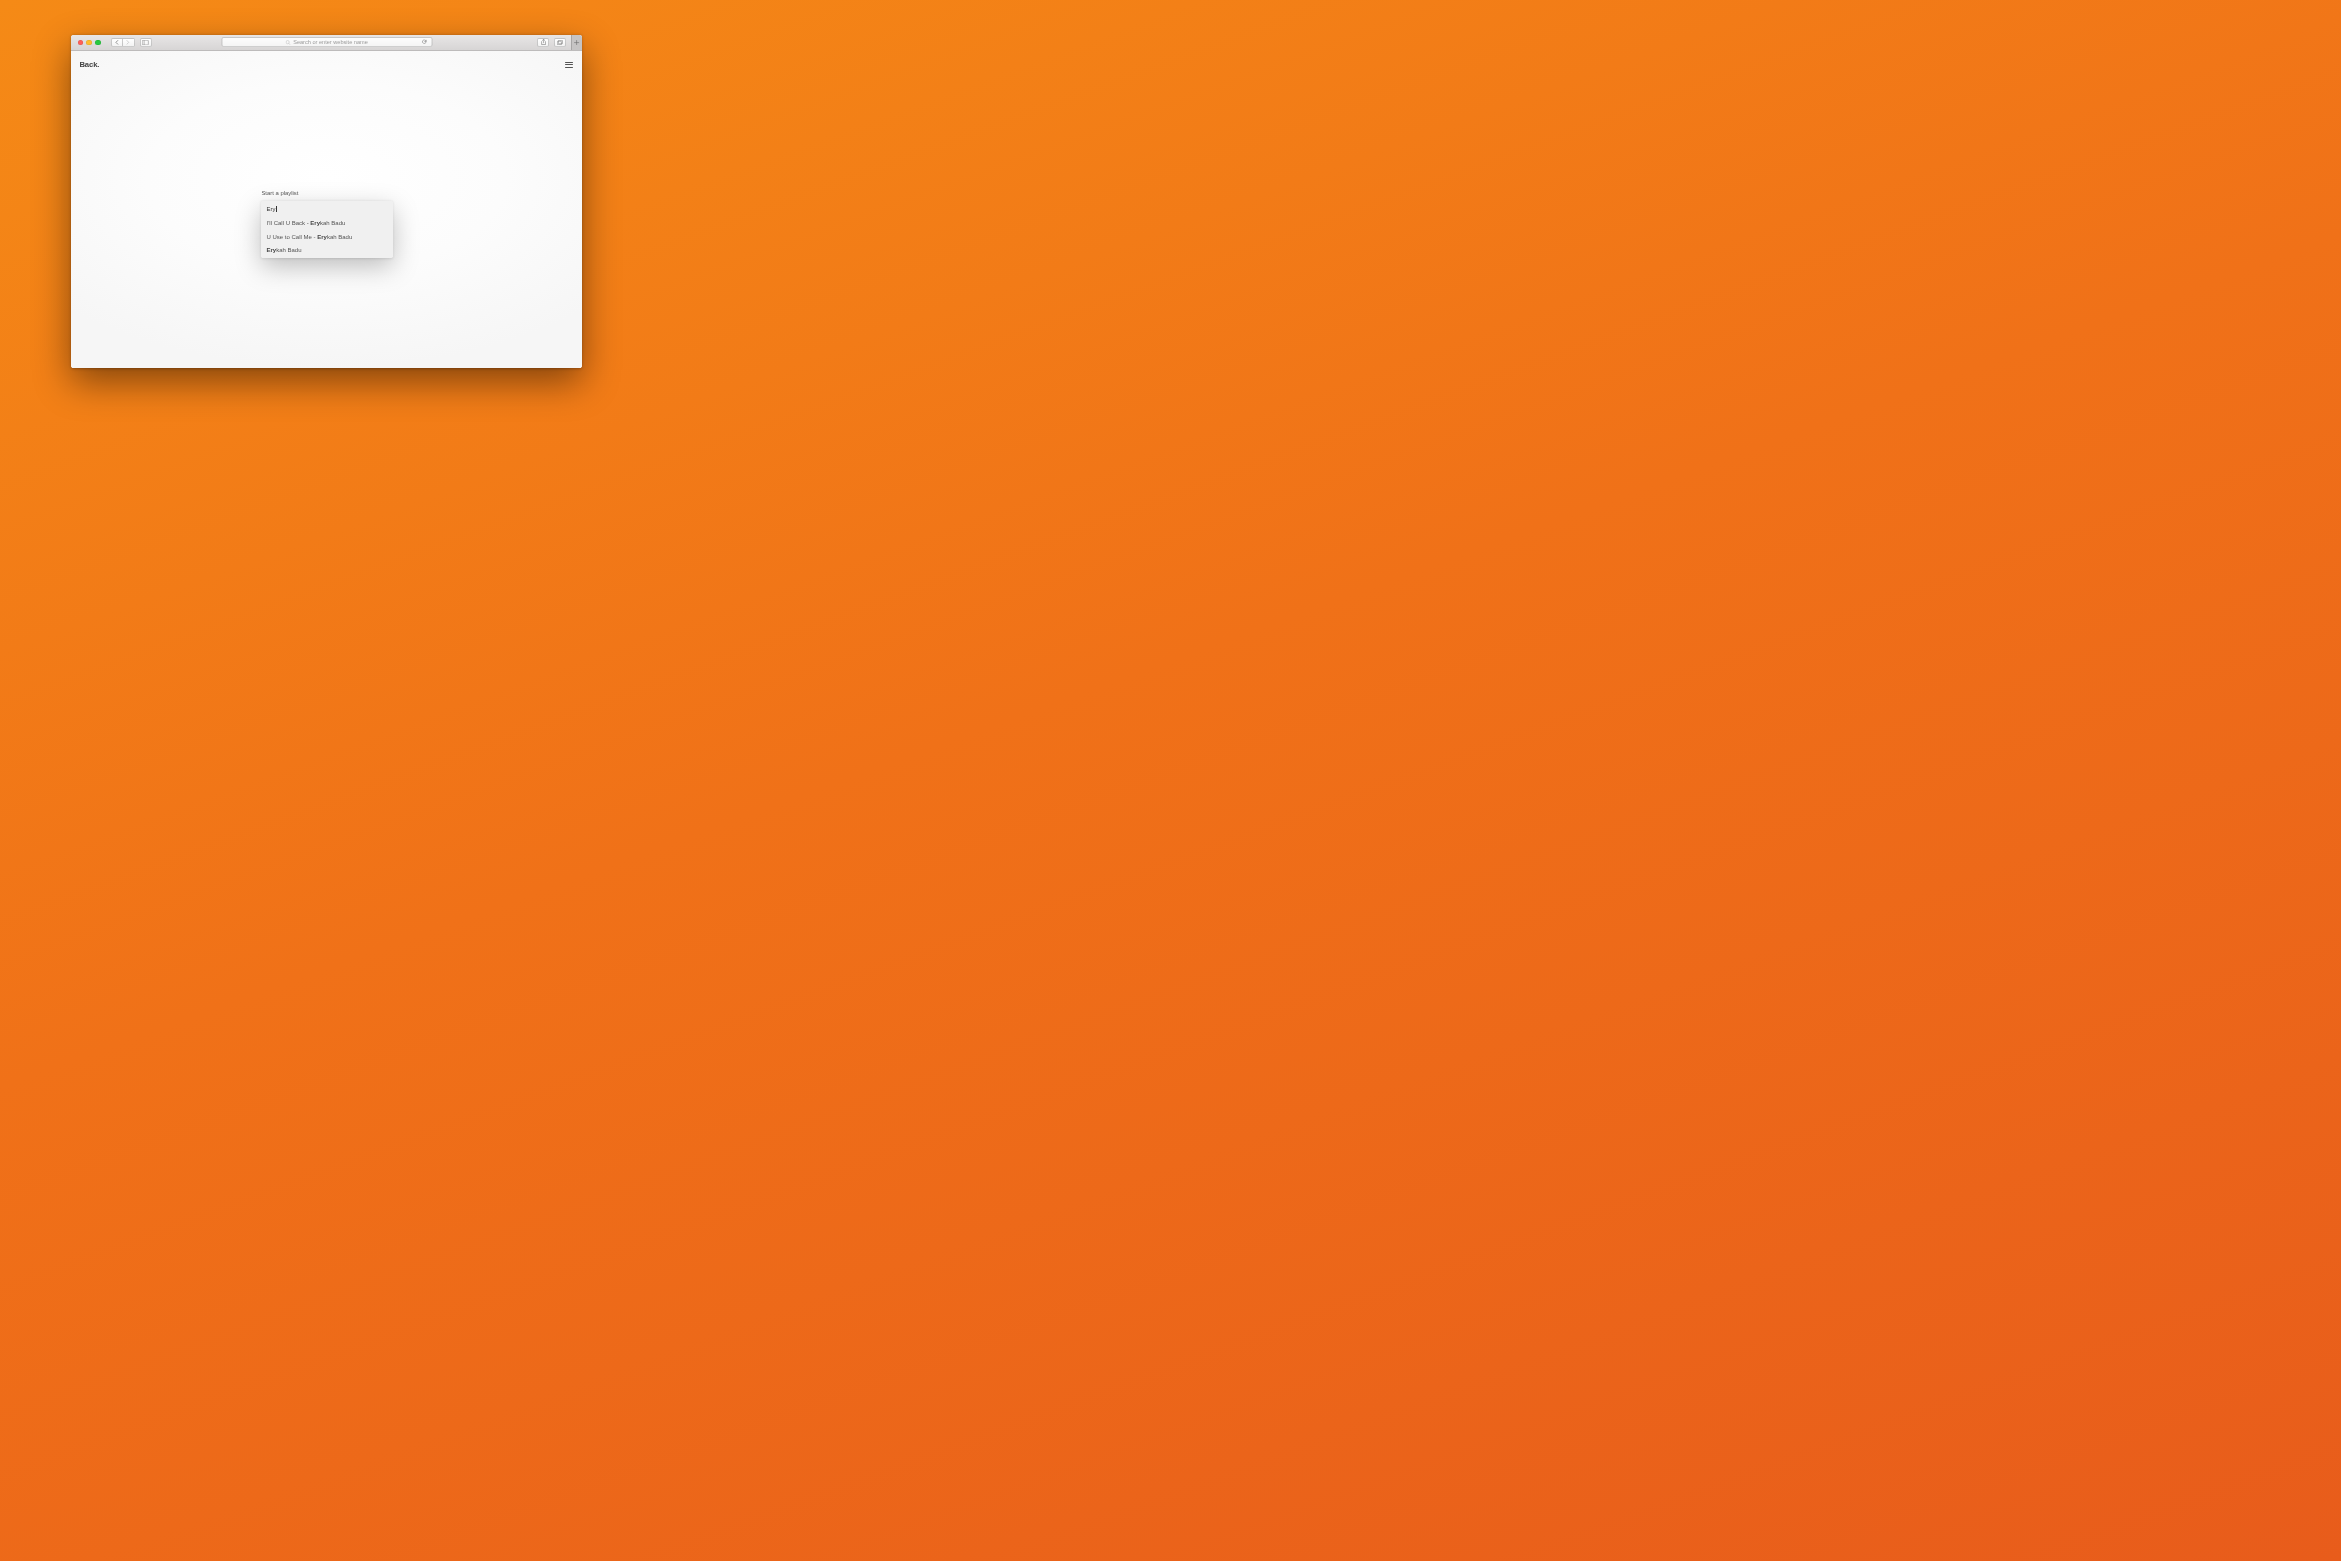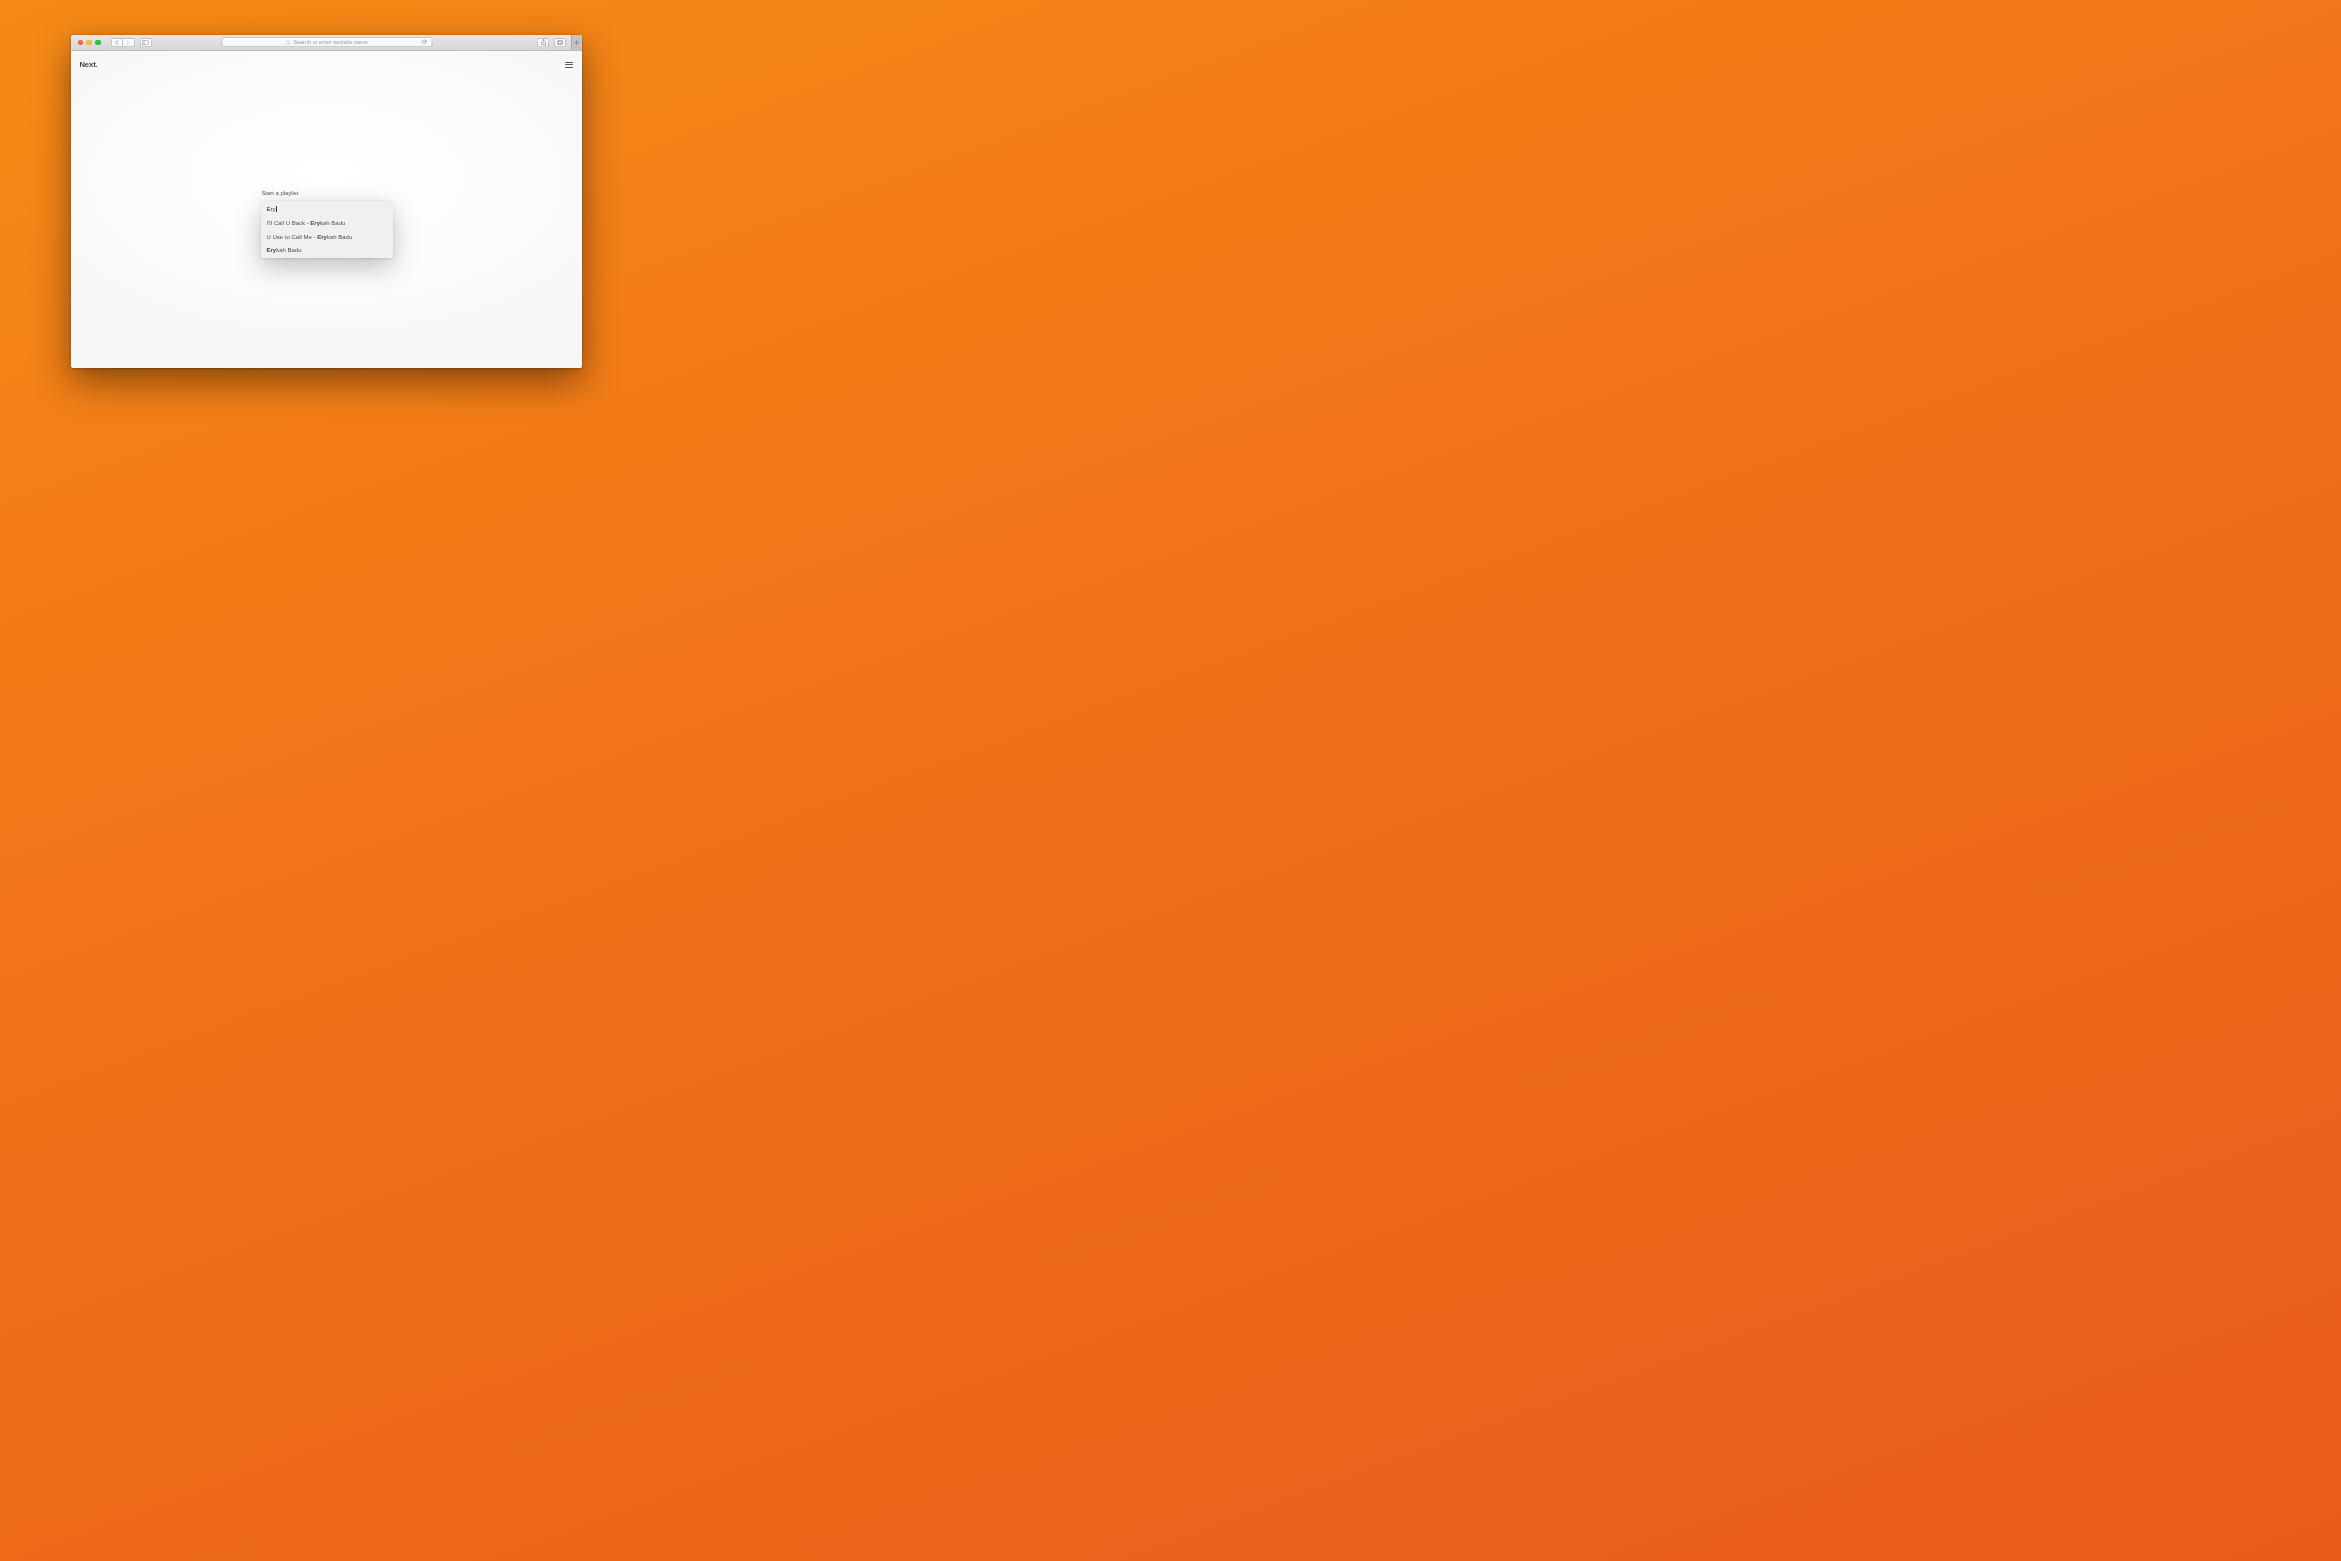--- a/index.html
+++ b/index.html
@@ -237,21 +237,21 @@
       </div>
       <div class="new-tab">
         <svg width="5.2" height="5.2" viewBox="0 0 11 11">
             <path d="M5.5 1 V10 M1 5.5 H10" stroke="#6f6f6f" stroke-width="1.3" stroke-linecap="round"></path>
           </svg>
       </div>
     </div>
   </div>
 
   <div class="page">
-    <div class="page-header">Next.</div>
+    <div class="page-header">Back.</div>
 
     <div class="hamburger">
       <span></span>
       <span></span>
       <span></span>
     </div>
 
     <div class="search-block">
       <div class="search-label">Start a playlist</div>
       <div class="dropdown">

